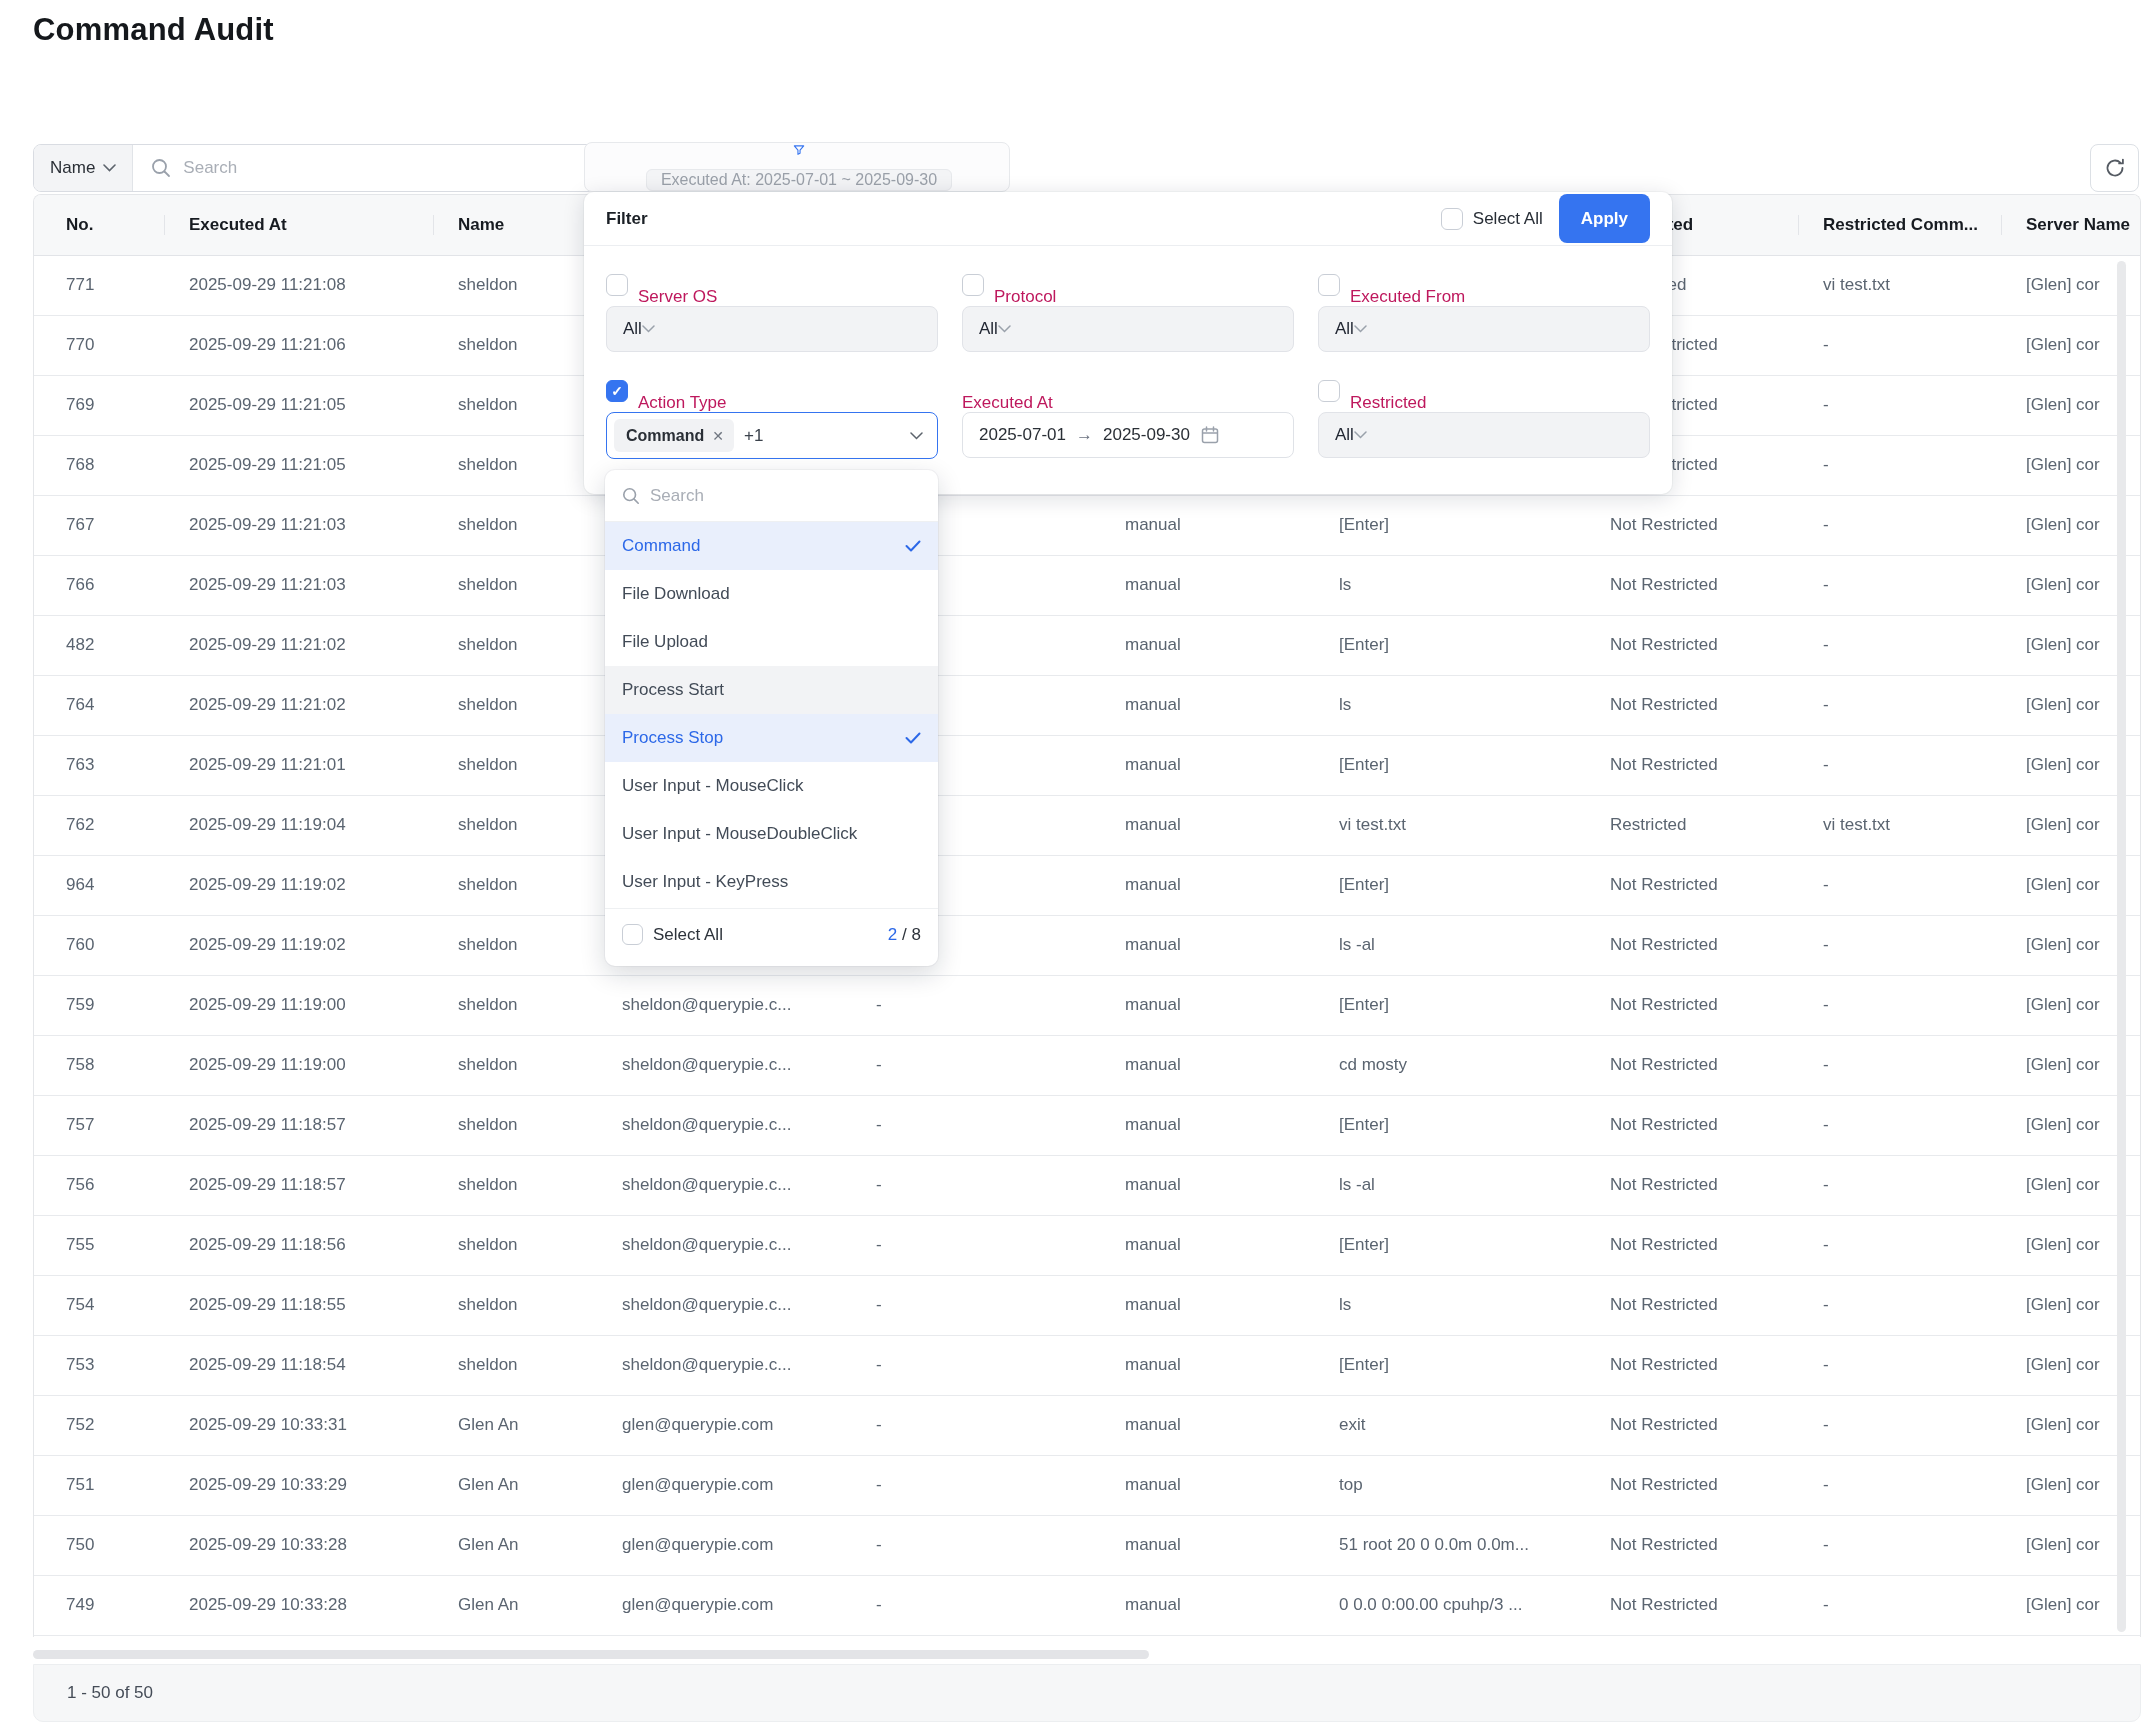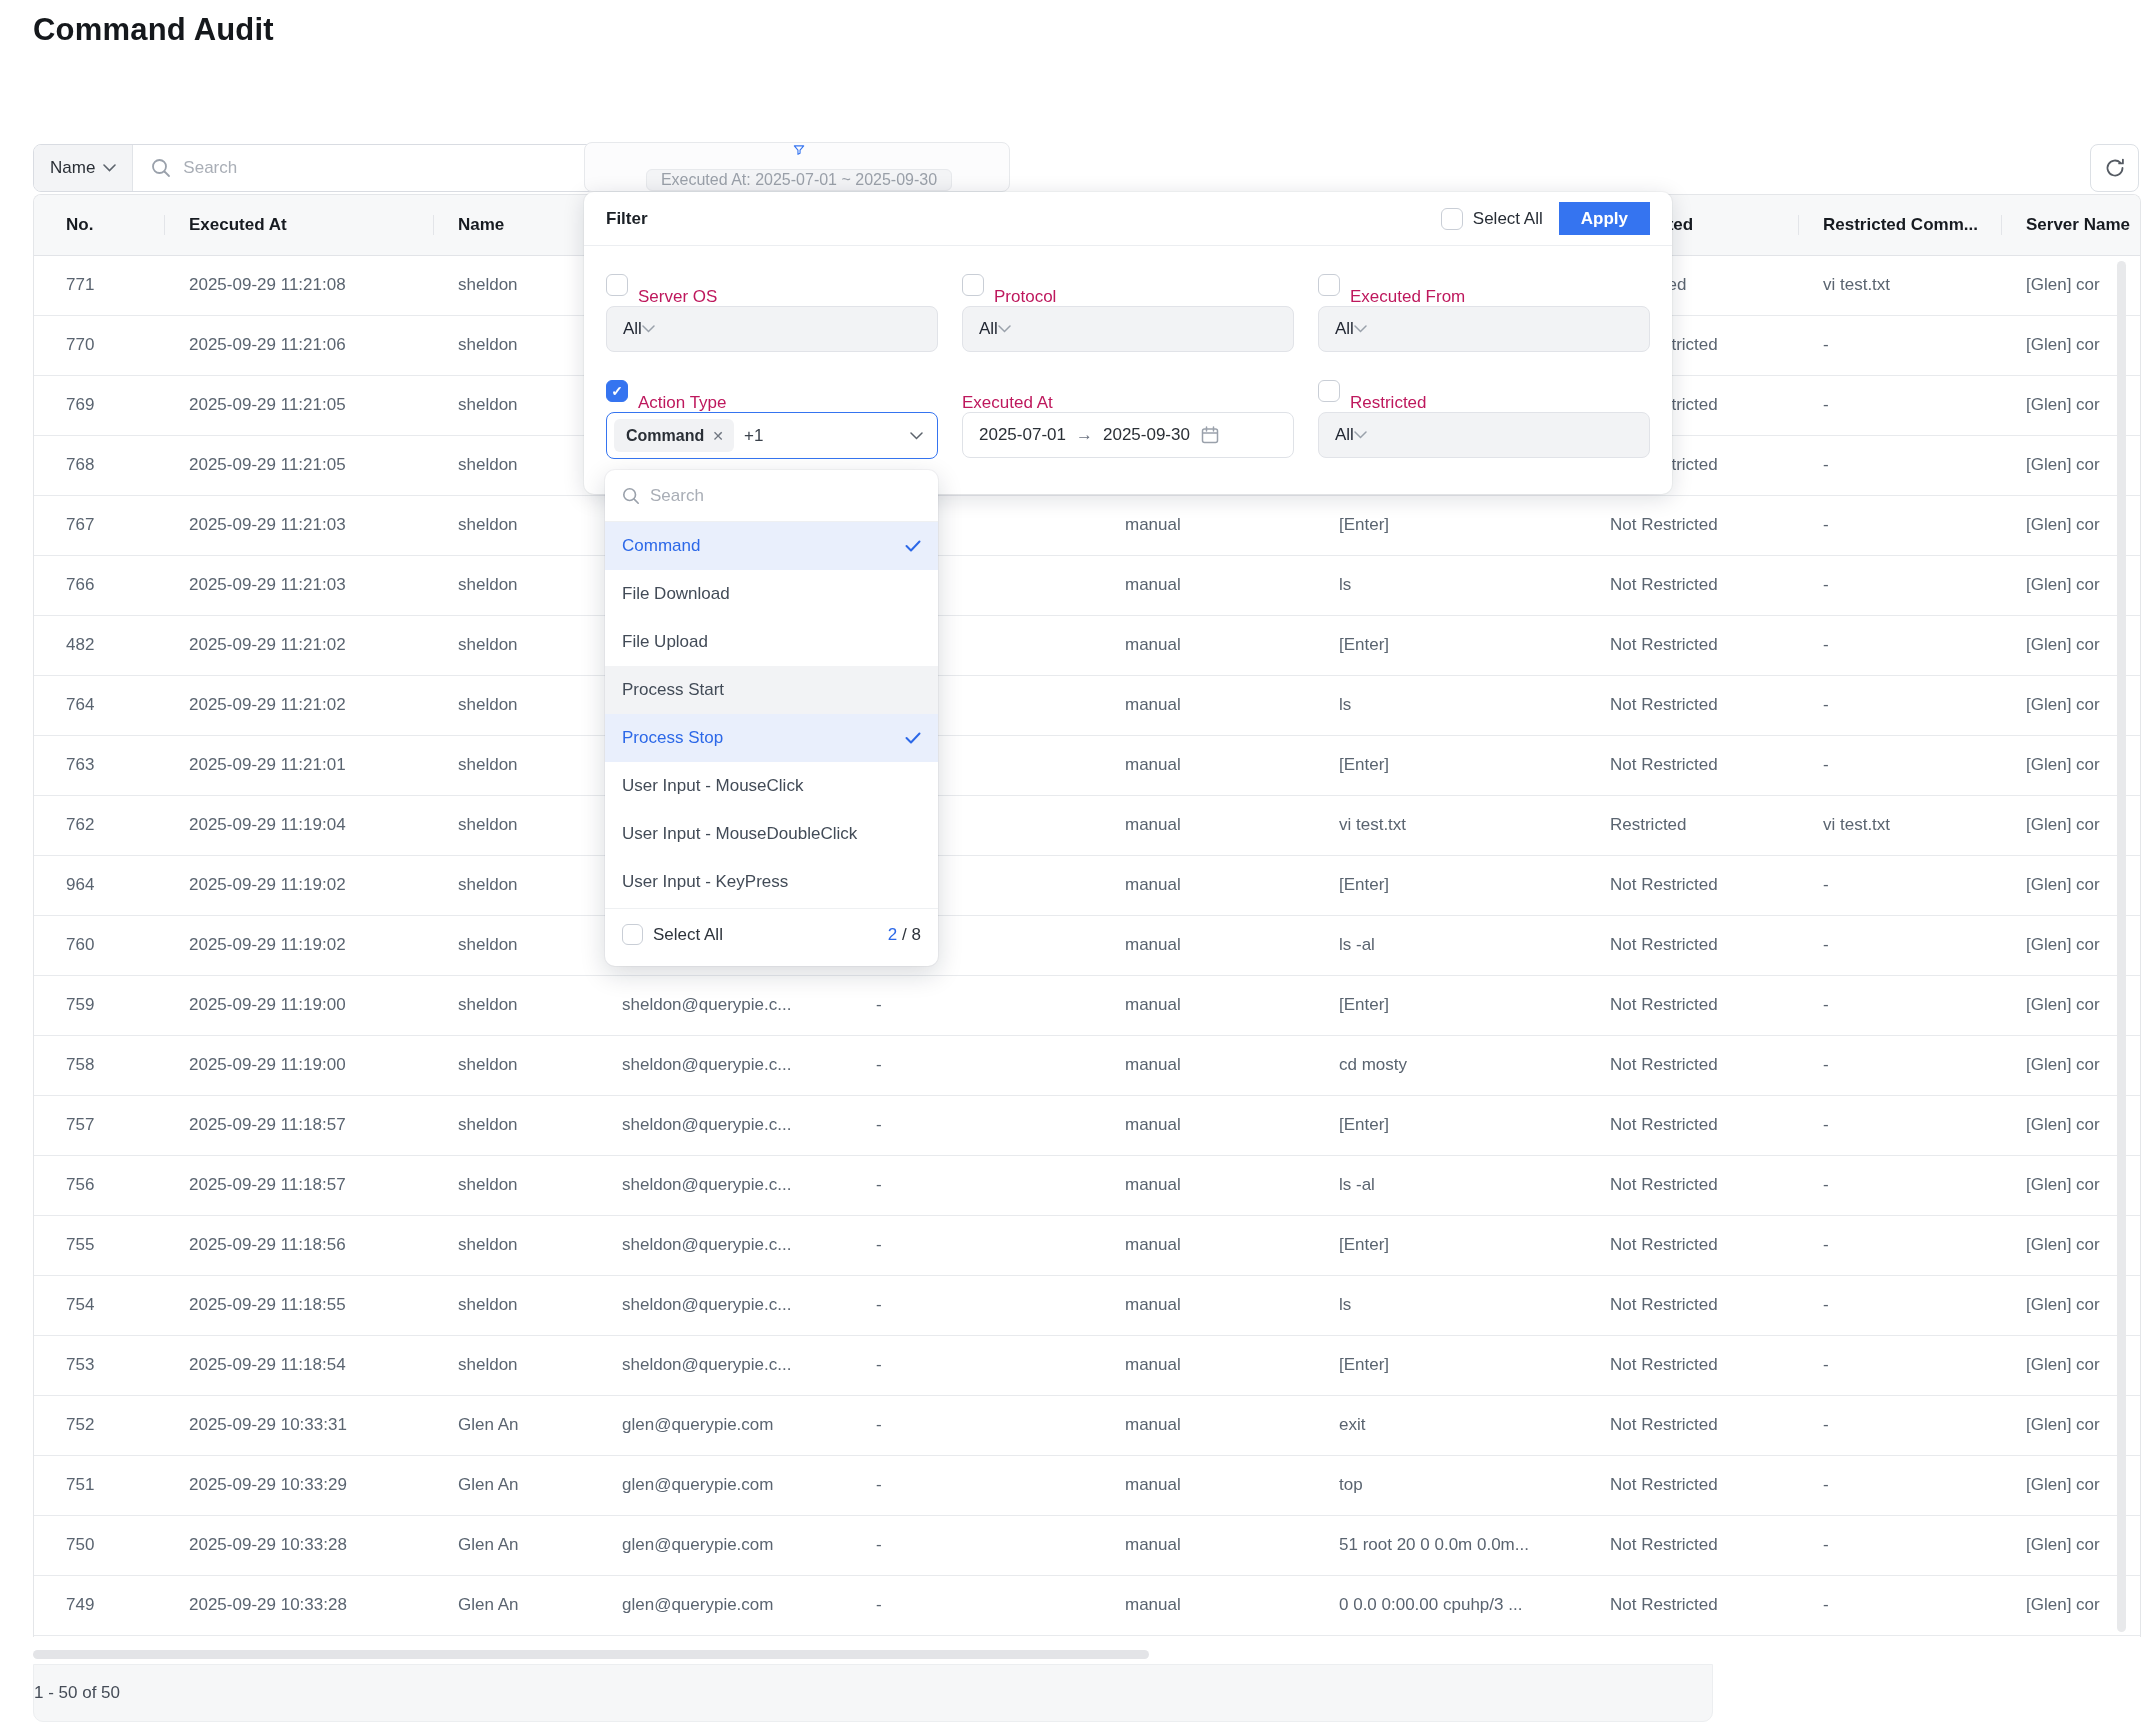--- a/index.html
+++ b/index.html
@@ -31,28 +31,28 @@
   thead th:not(:last-child)::after { content:""; position:absolute; right:0; top:20px; width:1px; height:20px; background:#e3e5e9; }
   tbody td { height:60px; border-bottom:1px solid #e8eaed; font-size:17px; color:#5a6470; padding:0 12px 0 24px; white-space:nowrap; overflow:hidden; }
   tbody td:first-child { padding-left:32px; }
   tbody tr { background:#fff; }
 
   
   .v-scrollbar { position:absolute; left:2117px; top:261px; width:9px; height:1371px; background:#e8e9eb; border-radius:5px; z-index:5; }
   .h-scrollbar { position:absolute; left:33px; top:1650px; width:1116px; height:9px; background:#e3e4e7; border-radius:5px; z-index:5; }
 
   
-  .footer-bar { position:absolute; left:33px; top:1664px; width:1680px; height:58px; background:#f6f7f8; border:1px solid #eceef0; border-radius:0 0 10px 10px; display:flex; align-items:center; font-size:17px; color:#454c57; }
+  .footer-bar { position:absolute; left:33px; top:1664px; width:2108px; height:58px; background:#f6f7f8; border:1px solid #eceef0; border-radius:0 0 10px 10px; display:flex; align-items:center; padding-left:33px; font-size:17px; color:#454c57; }
 
   
   .filter-panel { position:absolute; left:584px; top:192px; width:1088px; height:302px; background:#fff; border-radius:10px; box-shadow:0 4px 22px rgba(15,23,42,.14), 0 0 0 1px rgba(15,23,42,.03); z-index:30; }
   .fp-header { height:54px; display:flex; align-items:center; justify-content:space-between; padding:0 22px 0 22px; border-bottom:1px solid #eceef1; }
   .fp-title { font-size:17px; font-weight:700; color:#1b2026; }
   .fp-actions { display:flex; align-items:center; gap:16px; }
-  .apply-btn { background:#3574f0; color:#fff; font-size:17px; font-weight:600; border:none; border-radius:0; height:33px; padding:6px 22px; cursor:pointer; font-family:inherit; }
+  .apply-btn { background:#3574f0; color:#fff; font-size:17px; font-weight:600; border:none; border-radius:8px; height:49px; padding:6px 22px; cursor:pointer; font-family:inherit; }
   .fp-body { padding:28px 22px 30px; display:grid; grid-template-columns:332px 332px 332px; column-gap:24px; row-gap:28px; }
   .field .lbl-row { display:flex; align-items:center; gap:10px; height:22px; margin-bottom:10px; }
   .field .lbl { font-size:17px; color:#be185d;margin-top:24px; }
   .select { height:46px; background:#f2f3f5; border:1px solid #e1e3e8; border-radius:8px; display:flex; align-items:center; padding:0 14px 0 16px; cursor:pointer; }
   .select .val { font-size:17px; color:#1f2430; }
   .multiselect { height:47px; background:#fff; border:1.5px solid #3574f0; border-radius:8px; display:flex; align-items:center; gap:10px; padding:0 14px 0 7px; cursor:pointer; }
   .tag { background:#f1f2f4; border-radius:6px; height:33px; display:flex; align-items:center; gap:8px; padding:0 10px 0 12px; }
   .tag .t-lbl { font-size:16px; font-weight:700; color:#2a2f36; }
   .tag .t-x { color:#6f7680; font-size:14px; }
   .ms-extra { font-size:17px; color:#3a414b; flex:1; }

